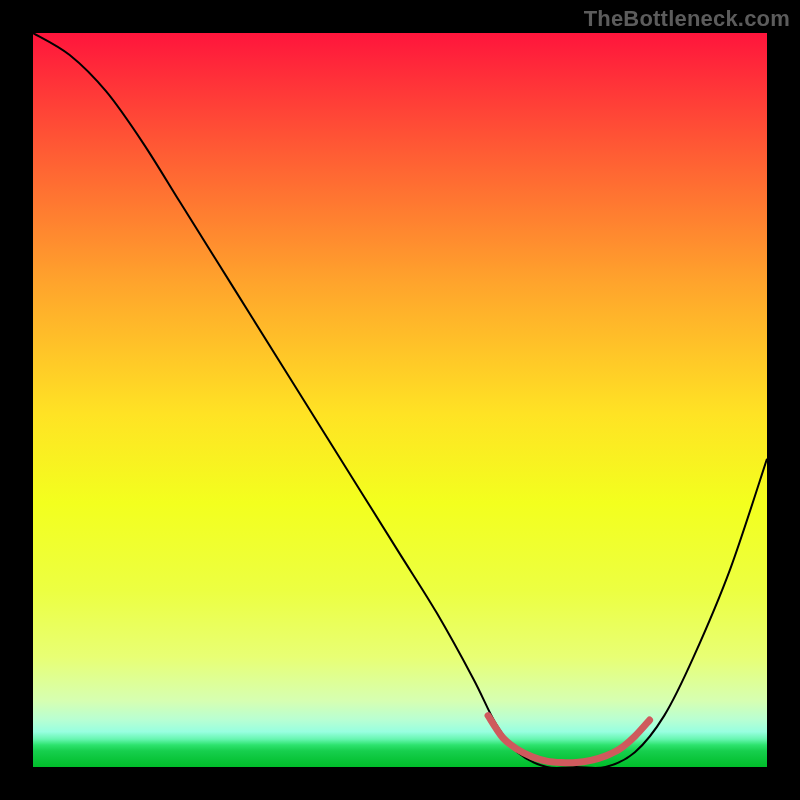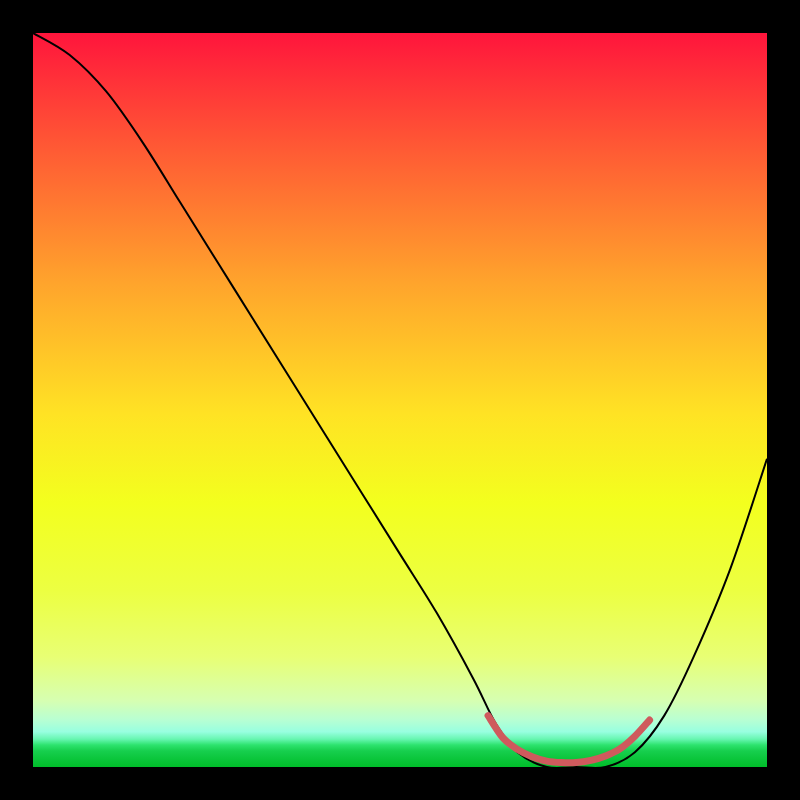--- a/index.html
+++ b/index.html
@@ -39,13 +39,14 @@
             <stop offset="98.6%" stop-color="#0ec840"></stop>
             <stop offset="99.4%" stop-color="#06c233"></stop>
             <stop offset="100%" stop-color="#00bf2a"></stop>
           </linearGradient>
       </defs>
       <rect fill="url(#bg-grad)" x="0" y="0" width="734" height="734"></rect>
       <path fill="none" d="M 0 0 C 6.116666666666667 3.669999999999997, 24.46666666666667 12.233333333333311, 36.7 22.019999999999982 C 48.93333333333334 31.80666666666665, 61.16666666666667 44.04000000000002, 73.4 58.72000000000003 C 85.63333333333334 73.40000000000003, 97.86666666666666 91.75000000000004, 110.1 110.10000000000002 C 122.33333333333333 128.45000000000002, 134.56666666666666 149.2466666666666, 146.8 168.81999999999994 C 159.03333333333336 188.39333333333326, 171.26666666666668 207.96666666666667, 183.5 227.54000000000002 C 195.73333333333332 247.11333333333337, 207.96666666666667 266.68666666666667, 220.2 286.26 C 232.4333333333333 305.8333333333333, 244.66666666666663 325.40666666666664, 256.9 344.97999999999996 C 269.1333333333333 364.5533333333333, 281.3666666666667 384.12666666666667, 293.6 403.7 C 305.83333333333337 423.2733333333333, 318.06666666666666 442.8466666666667, 330.3 462.42 C 342.53333333333336 481.99333333333334, 354.76666666666665 501.56666666666666, 367 521.14 C 379.23333333333335 540.7133333333334, 391.4666666666667 559.0633333333334, 403.70000000000005 579.86 C 415.9333333333334 600.6566666666666, 430.61333333333334 627.5699999999999, 440.4 645.92 C 450.1866666666666 664.27, 455.08000000000004 677.7266666666667, 462.42 689.96 C 469.76 702.1933333333334, 475.87666666666667 711.98, 484.44 719.32 C 493.00333333333333 726.6600000000001, 504.0133333333333 731.5533333333333, 513.8 734 C 523.5866666666666 736.4466666666667, 533.3733333333333 734, 543.16 734 C 552.9466666666666 734, 562.7333333333333 736.4466666666667, 572.52 734 C 582.3066666666666 731.5533333333333, 592.0933333333334 727.8833333333334, 601.88 719.32 C 611.6666666666666 710.7566666666667, 621.4533333333334 698.5233333333333, 631.24 682.62 C 641.0266666666666 666.7166666666667, 649.59 648.3666666666667, 660.6 623.9 C 671.61 599.4333333333333, 685.0666666666666 568.8499999999999, 697.3 535.8199999999999 C 709.5333333333333 502.78999999999996, 727.8833333333333 444.07, 734 425.72" stroke="#000000" stroke-width="2" stroke-linejoin="round"></path>
       <path fill="none" d="M 455.08 682.62 C 457.52666666666664 686.29, 464.8666666666667 699.0126666666666, 469.76 704.64 C 474.6533333333333 710.2673333333333, 479.5466666666666 713.2033333333334, 484.44 716.384 C 489.33333333333337 719.5646666666667, 494.22666666666674 721.7666666666667, 499.12000000000006 723.724 C 504.0133333333334 725.6813333333334, 508.90666666666664 727.1493333333334, 513.8 728.128 C 518.6933333333333 729.1066666666667, 523.5866666666667 729.3513333333333, 528.48 729.596 C 533.3733333333333 729.8406666666667, 538.2666666666667 729.963, 543.16 729.596 C 548.0533333333333 729.229, 552.9466666666667 728.495, 557.84 727.394 C 562.7333333333333 726.293, 567.6266666666667 724.9473333333333, 572.52 722.99 C 577.4133333333333 721.0326666666667, 582.3066666666667 718.953, 587.2 715.65 C 592.0933333333334 712.347, 596.9866666666667 707.943, 601.88 703.172 C 606.7733333333333 698.4010000000001, 614.1133333333332 689.7153333333333, 616.56 687.024" stroke="#cf5a5d" stroke-width="7" stroke-linecap="round" stroke-linejoin="round"></path>
     </svg>
   </div>
+  <div class="watermark" style="right: 10px; top: 6px; font-size: 22px;">TheBottleneck.com</div>
 </div>
 
 </body></html>

